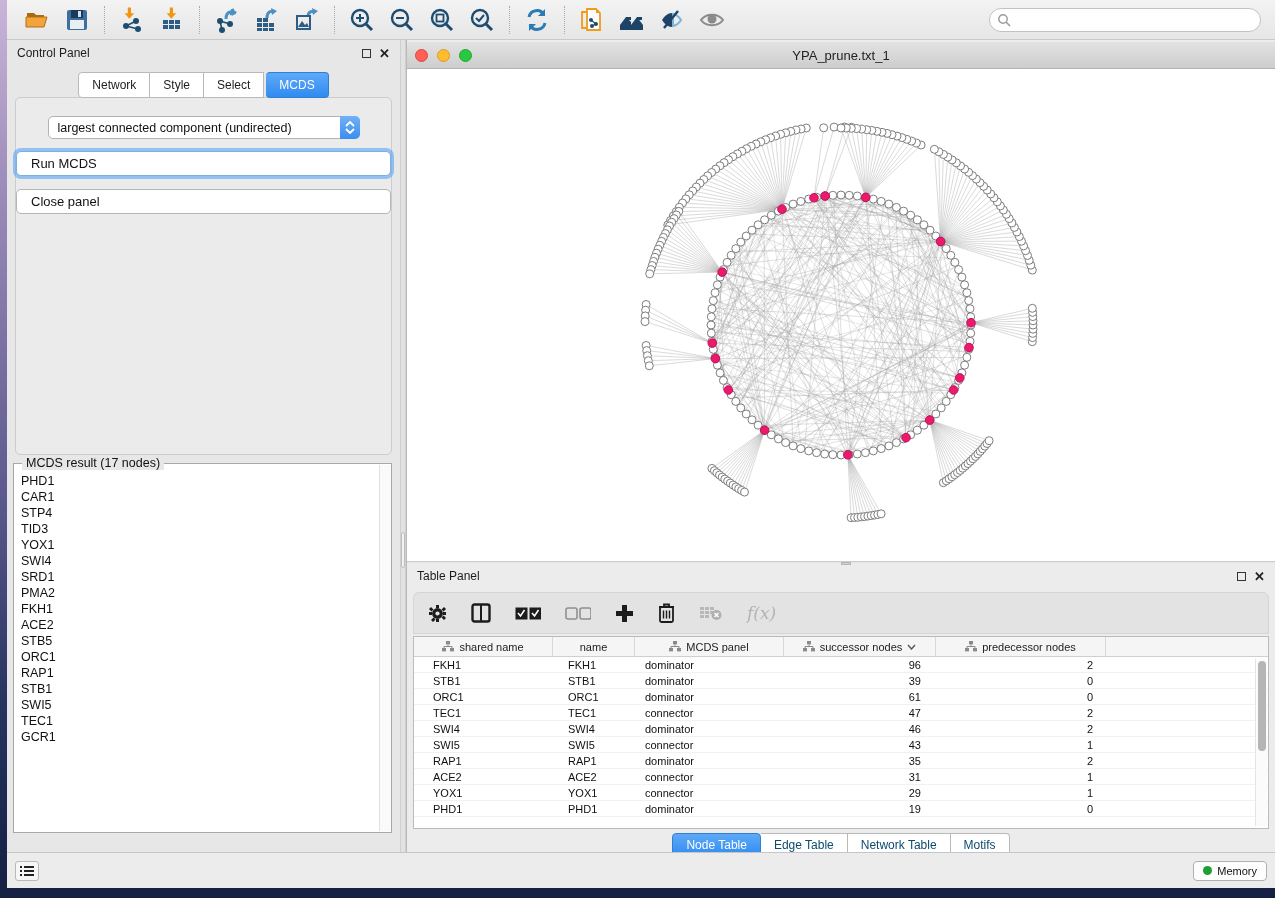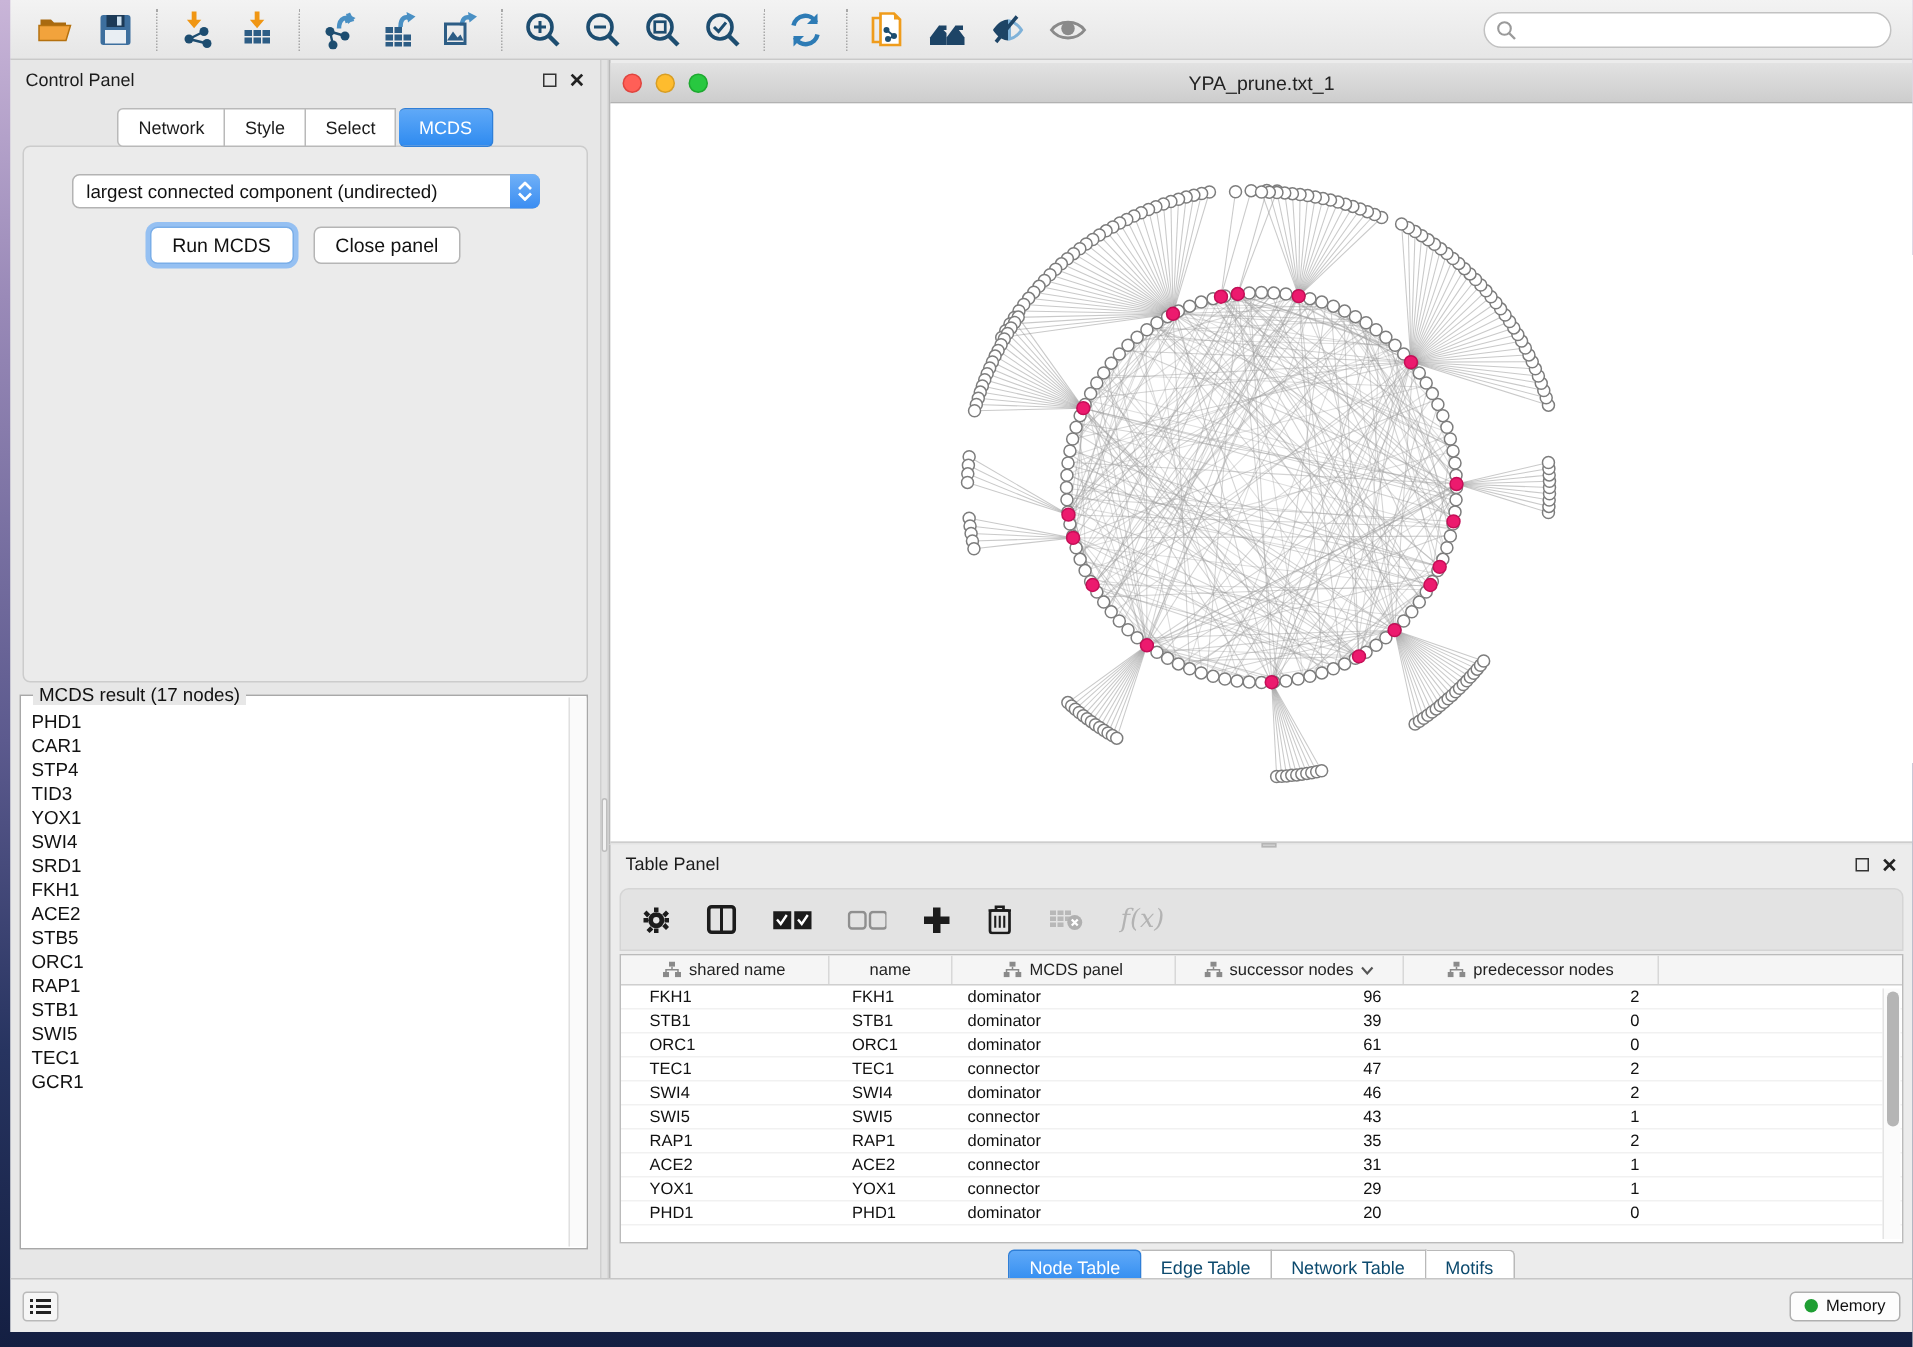--- a/index.html
+++ b/index.html
@@ -34,21 +34,21 @@
   
   .tabs-row { display:flex; justify-content:center; margin-top:6px; position:relative; z-index:2; }
   .ctab { font-size:12px; padding:5px 13px; background:#fff; border:1px solid #b9b9b9; border-left-width:0; color:#1c1c1c; }
   .ctab:first-child { border-left-width:1px; border-radius:4px 0 0 4px; }
   .ctab.active { background:linear-gradient(#5fa9f8,#2f8bf0); color:#fff; border-color:#2f7fd8; border-radius:4px; margin-left:2px; }
   .tabcontent { margin:-1px 8px 0 8px; background:#ebebeb; border:1px solid #cccccc; border-radius:5px; height:358px; padding-top:18px; }
   .optlabel { text-align:center; font-size:13px; color:#111; margin-bottom:9px; }
   .selectwrap { margin:0 auto; width:312px; height:23px; background:#fff; border:1px solid #b3b3b3; border-radius:5px; display:flex; align-items:center; }
   .selectwrap .seltext { flex:1; font-size:12.5px; padding-left:9px; color:#111; white-space:nowrap; }
   .stepper { width:20px; height:23px; margin:-1px -1px -1px 0; border-radius:0 5px 5px 0; background:linear-gradient(#71b1f7,#3a8df2); display:flex; flex-direction:column; align-items:center; justify-content:center; gap:1px; }
-  .btnrow { display:flex; justify-content:center; gap:13px; margin-top:12px; }
+  .btnrow { display:flex; justify-content:center; gap:13px; margin-top:12px;flex-direction:column; }
   .btn { font-size:13px; padding:4px 14px; background:#fff; border:1px solid #b5b5b5; border-radius:5px; color:#111; }
   .btn.focus { box-shadow:0 0 0 3px rgba(92,163,246,.6); border-color:#7aaee8; }
   .resultbox { position:relative; margin:8px 8px 0 6px; height:370px; background:#fff; border:1px solid #a8a8a8; }
   .resultlegend { position:absolute; top:-8px; left:8px; background:#e7e7e7; font-size:12.5px; padding:0 4px; color:#111; }
   .resultlist { position:absolute; left:0; top:9px; bottom:1px; right:13px; overflow:hidden; padding-left:7px; }
   .resultlist .ritem { font-size:12.5px; line-height:16px; color:#111; }
   .rscroll { position:absolute; top:1px; bottom:1px; right:0; width:12px; background:#fafafa; border-left:1px solid #e0e0e0; }
 
   
   .netpanel { height:523px; flex:0 0 523px; display:flex; flex-direction:column; border-left:1px solid #b9b9b9; }
@@ -283,20 +283,21 @@
       <div class="resultbox">
         <span class="resultlegend">MCDS result (17 nodes)</span>
         <div class="resultlist">
             <div class="ritem">PHD1</div>
             <div class="ritem">CAR1</div>
             <div class="ritem">STP4</div>
             <div class="ritem">TID3</div>
             <div class="ritem">YOX1</div>
             <div class="ritem">SWI4</div>
             <div class="ritem">SRD1</div>
+            <div class="ritem">PMA2</div>
             <div class="ritem">FKH1</div>
             <div class="ritem">ACE2</div>
             <div class="ritem">STB5</div>
             <div class="ritem">ORC1</div>
             <div class="ritem">RAP1</div>
             <div class="ritem">STB1</div>
             <div class="ritem">SWI5</div>
             <div class="ritem">TEC1</div>
             <div class="ritem">GCR1</div>
           </div>
@@ -1267,21 +1268,21 @@
                 <div class="tcell c0">YOX1</div>
                 <div class="tcell c1">YOX1</div>
                 <div class="tcell c2">connector</div>
                 <div class="tcell c3">29</div>
                 <div class="tcell c4">1</div>
               </div>
               <div class="trow">
                 <div class="tcell c0">PHD1</div>
                 <div class="tcell c1">PHD1</div>
                 <div class="tcell c2">dominator</div>
-                <div class="tcell c3">20</div>
+                <div class="tcell c3">19</div>
                 <div class="tcell c4">0</div>
               </div>
             </div>
           <div class="tvscroll">
               <div class="thumb"></div>
             </div>
         </div>
         <div class="btabs-row">
           <span class="btab active">Node Table</span>
           <span class="btab">Edge Table</span>

